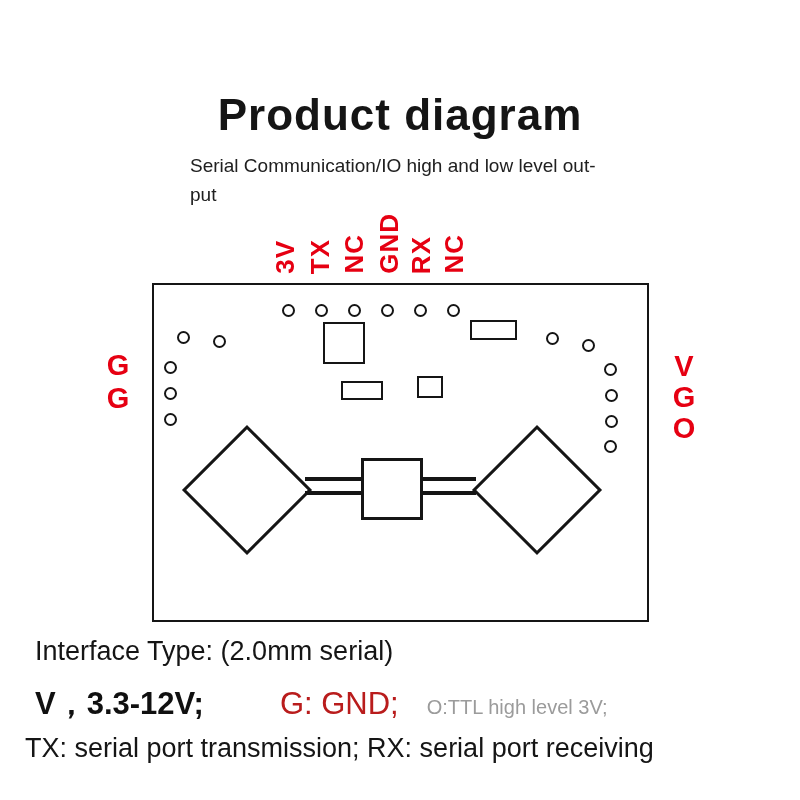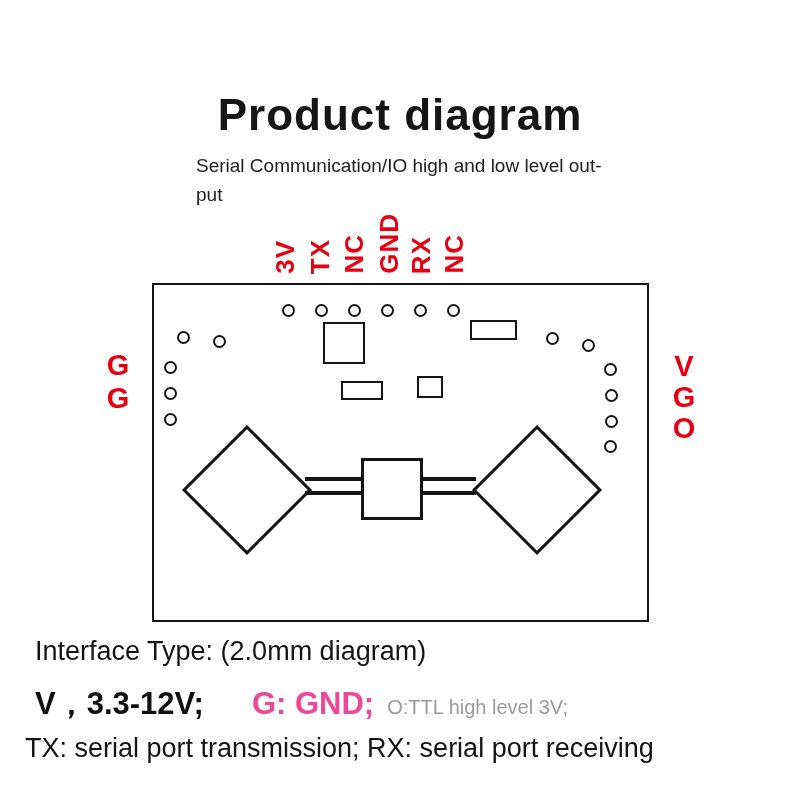--- a/index.html
+++ b/index.html
@@ -2,21 +2,21 @@
 <html style="--red: #e60012; --gray: #9b9b9b;"><head>
 <meta charset="utf-8">
 <style>
   * { margin:0; padding:0; box-sizing:border-box; }
   html,body { background:#ffffff; }
   body { font-family:"Liberation Sans", sans-serif; }
   .canvas { position:relative; width:800px; height:800px; background:#fff; overflow:hidden; margin:0 auto; }
 
   .title { position:absolute; top:90px; left:0; width:100%; text-align:center;
            font-size:44px; font-weight:600; color:#151515; letter-spacing:1px; }
-  .subtitle { position:absolute; top:151px; left:196px; width:480px;
+  .subtitle { position:absolute; top:151px; left:190px; width:480px;
               font-size:19px; line-height:1.55; color:#202020; }
 
   .pin-area { position:absolute; left:0; top:0; width:800px; height:276px; }
   .pin-label { position:absolute; bottom:2px; writing-mode:vertical-rl; transform:rotate(180deg);
                line-height:1; font-size:26px; font-weight:700; color:var(--red,#e60012); letter-spacing:1px; }
   .pin-0 { left:272px; } .pin-1 { left:307px; } .pin-2 { left:341px; }
   .pin-3 { left:376px; } .pin-4 { left:408px; } .pin-5 { left:441px; }
 
   .board { position:absolute; left:152px; top:283px; width:497px; height:339px;
            border:2px solid #151515; background:#fff; }
@@ -47,22 +47,22 @@
   .pads { position:absolute; display:flex; flex-direction:column; align-items:center;
           color:var(--red,#e60012); font-weight:700; }
   .pads span { display:block; text-align:center; }
   .pads-left  { left:106px; top:349px; font-size:29px; }
   .pads-left span  { line-height:33px; width:24px; }
   .pads-right { left:672px; top:351px; font-size:29px; }
   .pads-right span { line-height:31px; width:24px; }
 
   .interface-line { position:absolute; left:35px; top:636px; font-size:27px; color:#151515; }
   .spec-line { position:absolute; left:35px; top:683px; display:flex; align-items:baseline; white-space:nowrap; }
-  .spec-voltage { font-size:31px; font-weight:700; color:#101010; margin-right:48px; }
-  .spec-ground  { font-size:31px; font-weight:700; color:#ec4899; margin-right:13px; }
+  .spec-voltage { font-size:31px; font-weight:700; color:#101010; margin-right:76px; }
+  .spec-ground  { font-size:31px; font-weight:400; color:#b91c1c; margin-right:28px; }
   .spec-output  { font-size:20px; font-weight:400; color:var(--gray,#9b9b9b); }
   .serial-line { position:absolute; left:25px; top:733px; font-size:27px; font-weight:500; color:#151515; white-space:nowrap; }
 </style>
 </head>
 <body>
 
 <div class="canvas">
 
   <div class="title">Product diagram</div>
 
@@ -118,21 +118,21 @@
   <div class="pads pads-left">
     <span>G</span>
     <span>G</span>
   </div>
   <div class="pads pads-right">
     <span>V</span>
     <span>G</span>
     <span>O</span>
   </div>
 
-  <div class="interface-line">Interface Type: (2.0mm diagram)</div>
+  <div class="interface-line">Interface Type: (2.0mm serial)</div>
 
   <div class="spec-line">
     <span class="spec-voltage">V，3.3-12V;</span>
     <span class="spec-ground">G: GND;</span>
     <span class="spec-output">O:TTL high level 3V;</span>
   </div>
 
   <div class="serial-line">TX: serial port transmission; RX: serial port receiving</div>
 
 </div>

